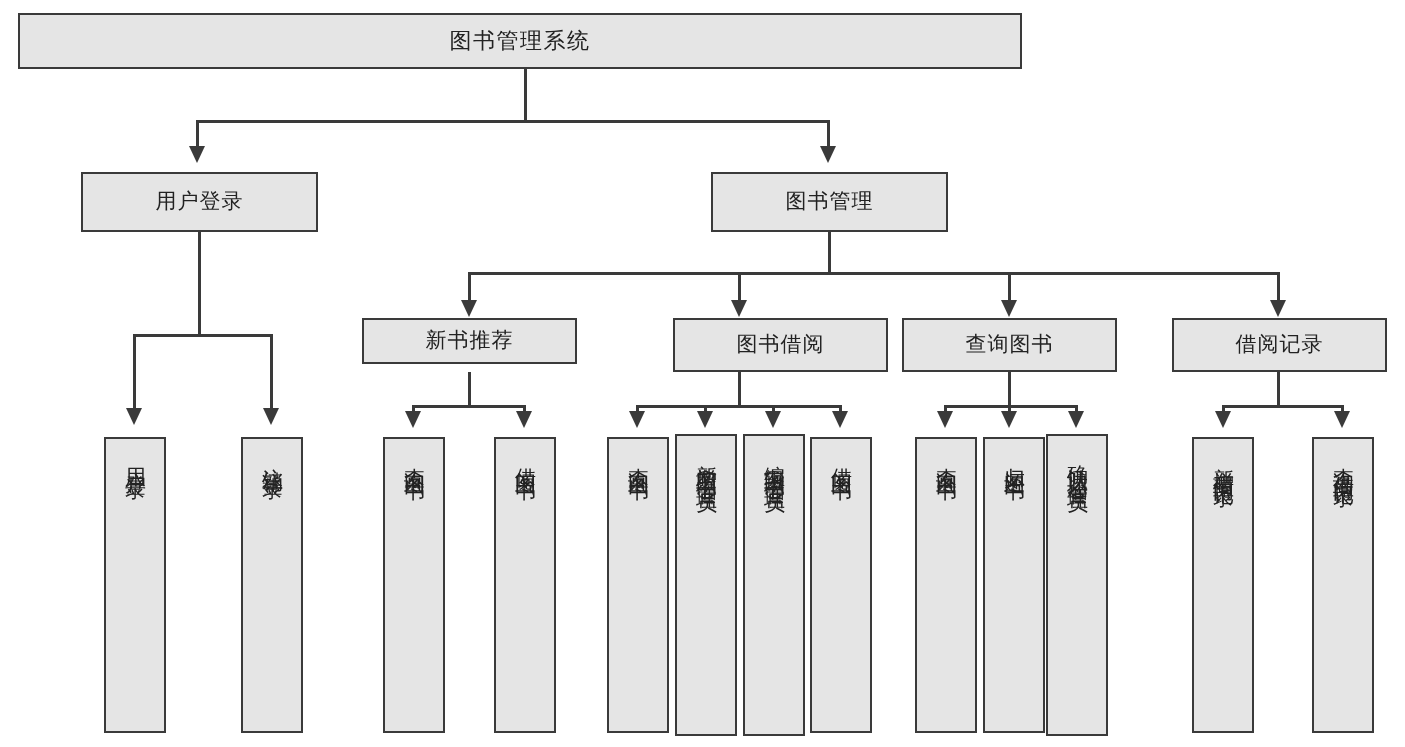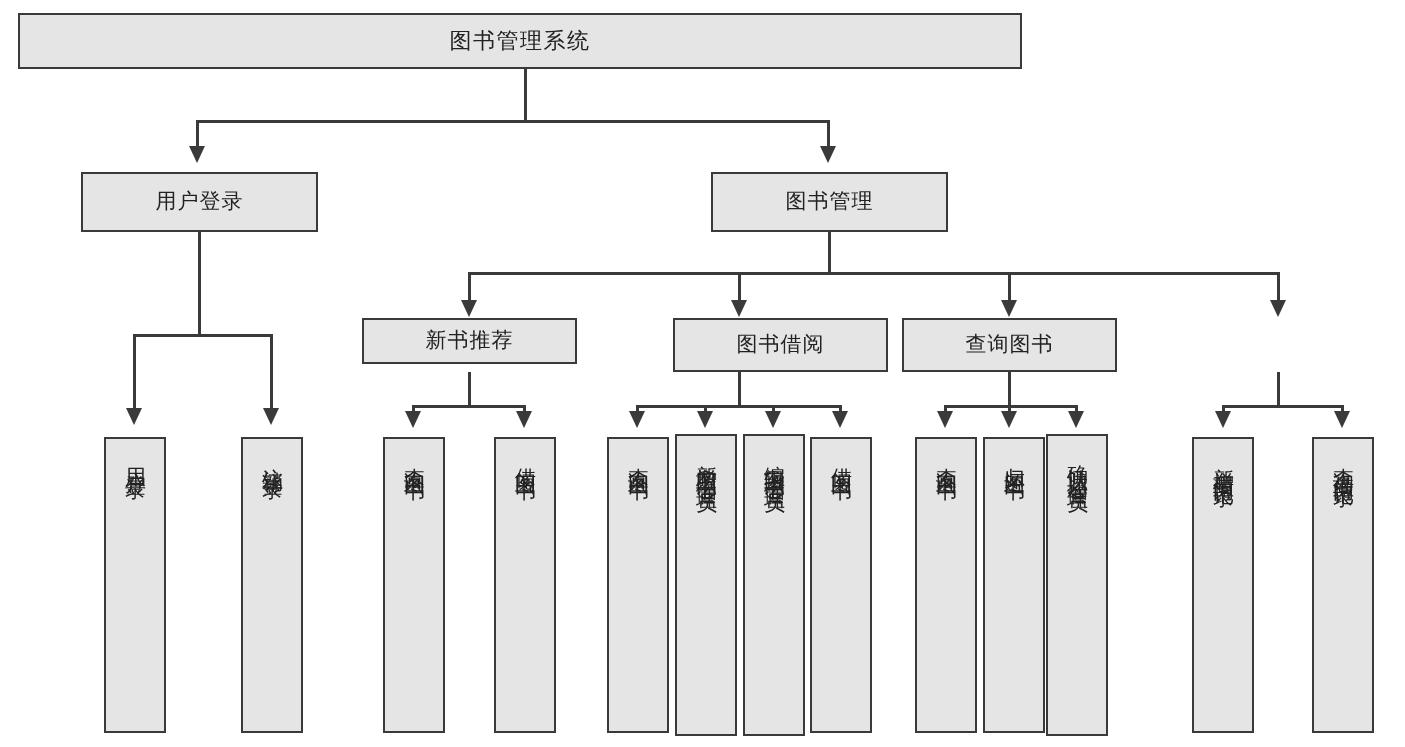--- a/index.html
+++ b/index.html
@@ -122,20 +122,23 @@
 
   <div class="node horiz" style="left:362px;top:318px;width:215px;height:46px;">
     <span class="txt">新书推荐</span>
   </div>
   <div class="node horiz" style="left:632px;top:318px;width:215px;height:54px;margin-left:41px;">
     <span class="txt">图书借阅</span>
   </div>
   <div class="node horiz" style="left:902px;top:318px;width:215px;height:54px;">
     <span class="txt">查询图书</span>
   </div>
+  <div class="node horiz" style="left:1172px;top:318px;width:215px;height:54px;">
+    <span class="txt">借阅记录</span>
+  </div>
 
   <div class="ln v" style="left:468px;top:372px;width:3px;height:36px;"></div>
   <div class="ln h" style="left:412px;top:405px;width:114px;height:3px;"></div>
   <div class="ln v" style="left:412px;top:405px;width:3px;height:8px;"></div>
   <div class="arrow" style="left:405px;top:411px;"></div>
   <div class="ln v" style="left:523px;top:405px;width:3px;height:8px;"></div>
   <div class="arrow" style="left:516px;top:411px;"></div>
 
   <div class="ln v" style="left:738px;top:372px;width:3px;height:36px;"></div>
   <div class="ln h" style="left:636px;top:405px;width:206px;height:3px;"></div>

